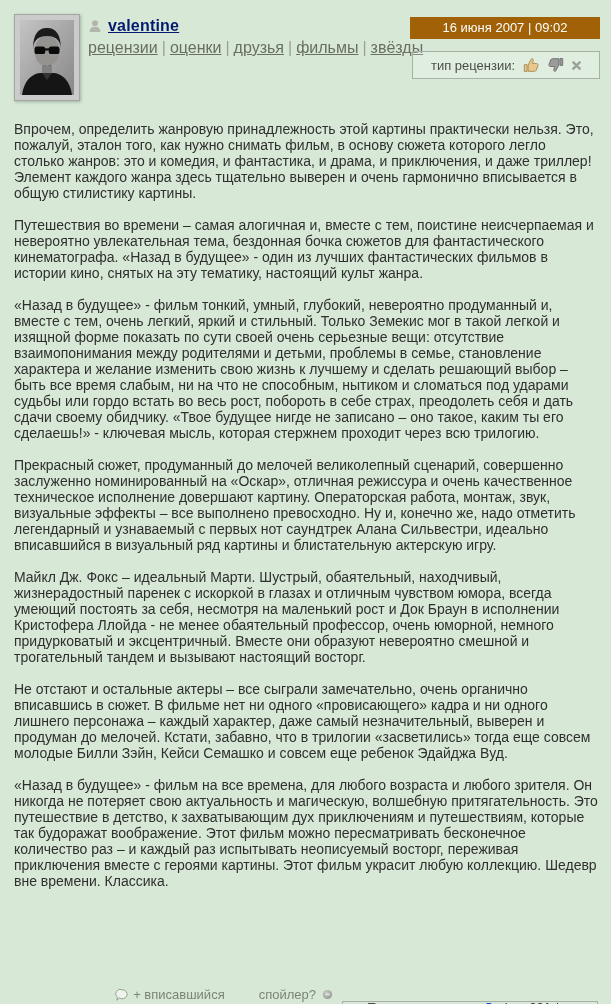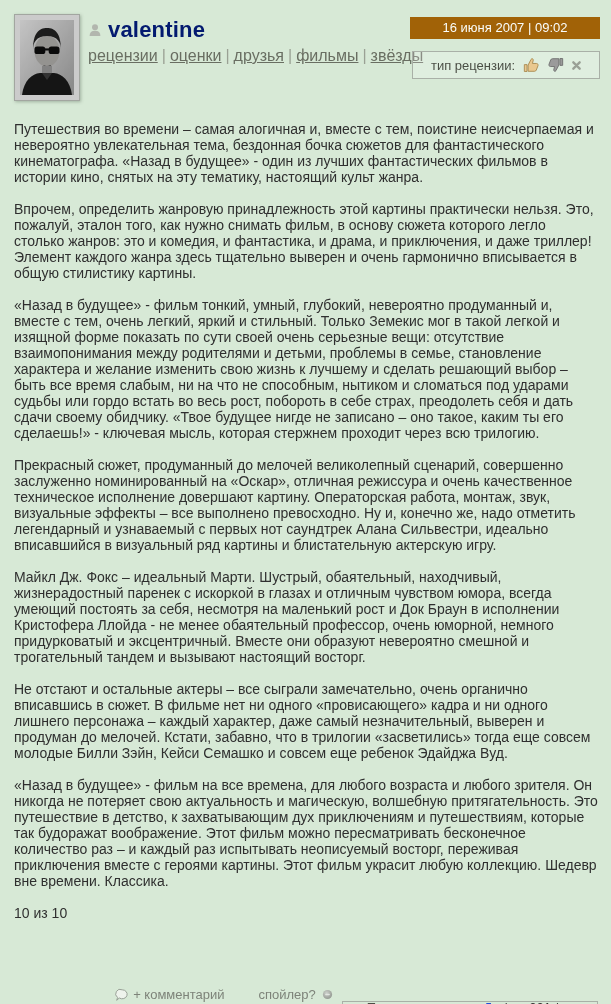--- a/index.html
+++ b/index.html
@@ -19,22 +19,22 @@
     background:#cbcbcb;
     border:1px solid #a2a6a0;
     padding:5px;
     box-shadow:1px 1px 3px rgba(60,80,60,.35);
   }
   .avatar-frame svg{display:block;}
   .user-block{position:absolute;left:88px;top:17px;}
   .user-row{display:flex;align-items:center;gap:6px;}
   .user-icon svg{display:block;}
   .username{
-    font-size:22px;font-weight:bold;
-    color:#031a70;
+    font-size:16px;font-weight:bold;
+    color:#031a70;text-decoration:underline;
     letter-spacing:0.2px;
   }
   .nav-row{margin-top:4px;font-size:16px;color:#9aa194;white-space:nowrap;}
   .nav-row a{color:#696e62;text-decoration:underline;}
   .nav-row .sep{margin:0 4px;color:#9aa194;}
   .right-col{
     position:absolute;right:11px;top:17px;width:190px;
     display:flex;flex-direction:column;align-items:flex-end;
   }
   .date-badge{
@@ -141,38 +141,37 @@
       </span>
       <span class="icon">
         <svg width="9" height="9" viewBox="0 0 10 10">
           <path d="M1.5 1.5 L8.5 8.5 M8.5 1.5 L1.5 8.5" stroke="#9aa096" stroke-width="2.6" stroke-linecap="round"></path>
         </svg>
       </span>
     </div>
   </div>
 
   <div class="content">
+    <p>Впрочем, определить жанровую принадлежность этой картины практически нельзя. Это, пожалуй, эталон того, как нужно снимать фильм, в основу сюжета которого легло столько жанров: это и комедия, и фантастика, и драма, и приключения, и даже триллер! Элемент каждого жанра здесь тщательно выверен и очень гармонично вписывается в общую стилистику картины.</p>
     <p>Путешествия во времени – самая алогичная и, вместе с тем, поистине неисчерпаемая и невероятно увлекательная тема, бездонная бочка сюжетов для фантастического кинематографа. «Назад в будущее» - один из лучших фантастических фильмов в истории кино, снятых на эту тематику, настоящий культ жанра.</p>
-    <p>Впрочем, определить жанровую принадлежность этой картины практически нельзя. Это, пожалуй, эталон того, как нужно снимать фильм, в основу сюжета которого легло столько жанров: это и комедия, и фантастика, и драма, и приключения, и даже триллер! Элемент каждого жанра здесь тщательно выверен и очень гармонично вписывается в общую стилистику картины.</p>
     <p>«Назад в будущее» - фильм тонкий, умный, глубокий, невероятно продуманный и, вместе с тем, очень легкий, яркий и стильный. Только Земекис мог в такой легкой и изящной форме показать по сути своей очень серьезные вещи: отсутствие взаимопонимания между родителями и детьми, проблемы в семье, становление характера и желание изменить свою жизнь к лучшему и сделать решающий выбор – быть все время слабым, ни на что не способным, нытиком и сломаться под ударами судьбы или гордо встать во весь рост, побороть в себе страх, преодолеть себя и дать сдачи своему обидчику. «Твое будущее нигде не записано – оно такое, каким ты его сделаешь!» - ключевая мысль, которая стержнем проходит через всю трилогию.</p>
     <p>Прекрасный сюжет, продуманный до мелочей великолепный сценарий, совершенно заслуженно номинированный на «Оскар», отличная режиссура и очень качественное техническое исполнение довершают картину. Операторская работа, монтаж, звук, визуальные эффекты – все выполнено превосходно. Ну и, конечно же, надо отметить легендарный и узнаваемый с первых нот саундтрек Алана Сильвестри, идеально вписавшийся в визуальный ряд картины и блистательную актерскую игру.</p>
     <p>Майкл Дж. Фокс – идеальный Марти. Шустрый, обаятельный, находчивый, жизнерадостный паренек с искоркой в глазах и отличным чувством юмора, всегда умеющий постоять за себя, несмотря на маленький рост и Док Браун в исполнении Кристофера Ллойда - не менее обаятельный профессор, очень юморной, немного придурковатый и эксцентричный. Вместе они образуют невероятно смешной и трогательный тандем и вызывают настоящий восторг.</p>
     <p>Не отстают и остальные актеры – все сыграли замечательно, очень органично вписавшись в сюжет. В фильме нет ни одного «провисающего» кадра и ни одного лишнего персонажа – каждый характер, даже самый незначительный, выверен и продуман до мелочей. Кстати, забавно, что в трилогии «засветились» тогда еще совсем молодые Билли Зэйн, Кейси Семашко и совсем еще ребенок Эдайджа Вуд.</p>
     <p>«Назад в будущее» - фильм на все времена, для любого возраста и любого зрителя. Он никогда не потеряет свою актуальность и магическую, волшебную притягательность. Это путешествие в детство, к захватывающим дух приключениям и путешествиям, которые так будоражат воображение. Этот фильм можно пересматривать бесконечное количество раз – и каждый раз испытывать неописуемый восторг, переживая приключения вместе с героями картины. Этот фильм украсит любую коллекцию. Шедевр вне времени. Классика.</p>
-    <p class="rating">10 из 10</p>
   </div>
 
   <div class="footer">
     <a class="direct-link">прямая ссылка</a>
     <span class="bubble">
       <svg width="14" height="14" viewBox="0 0 14 14">
         <path d="M7.2 1.8 a5 4.5 0 1 1 -2.9 8.2 L1.7 12.3 l.9-2.8 A4.5 4.5 0 0 1 7.2 1.8 z" fill="#eef3ec" stroke="#98a096" stroke-width="1"></path>
       </svg>
     </span>
-    <a class="add-comment">+ комментарий</a>
+    <a class="add-comment">+ вписавшийся</a>
     <span class="spoiler-label">спойлер?</span>
     <span class="spoiler-ball">
       <svg width="11" height="11" viewBox="0 0 12 12">
         <defs>
           <radialGradient id="ball" cx="40%" cy="35%" r="75%">
             <stop offset="0" stop-color="#cdd1cb"></stop>
             <stop offset="1" stop-color="#8d928b"></stop>
           </radialGradient>
         </defs>
         <circle cx="6" cy="6" r="5" fill="url(#ball)"></circle>

